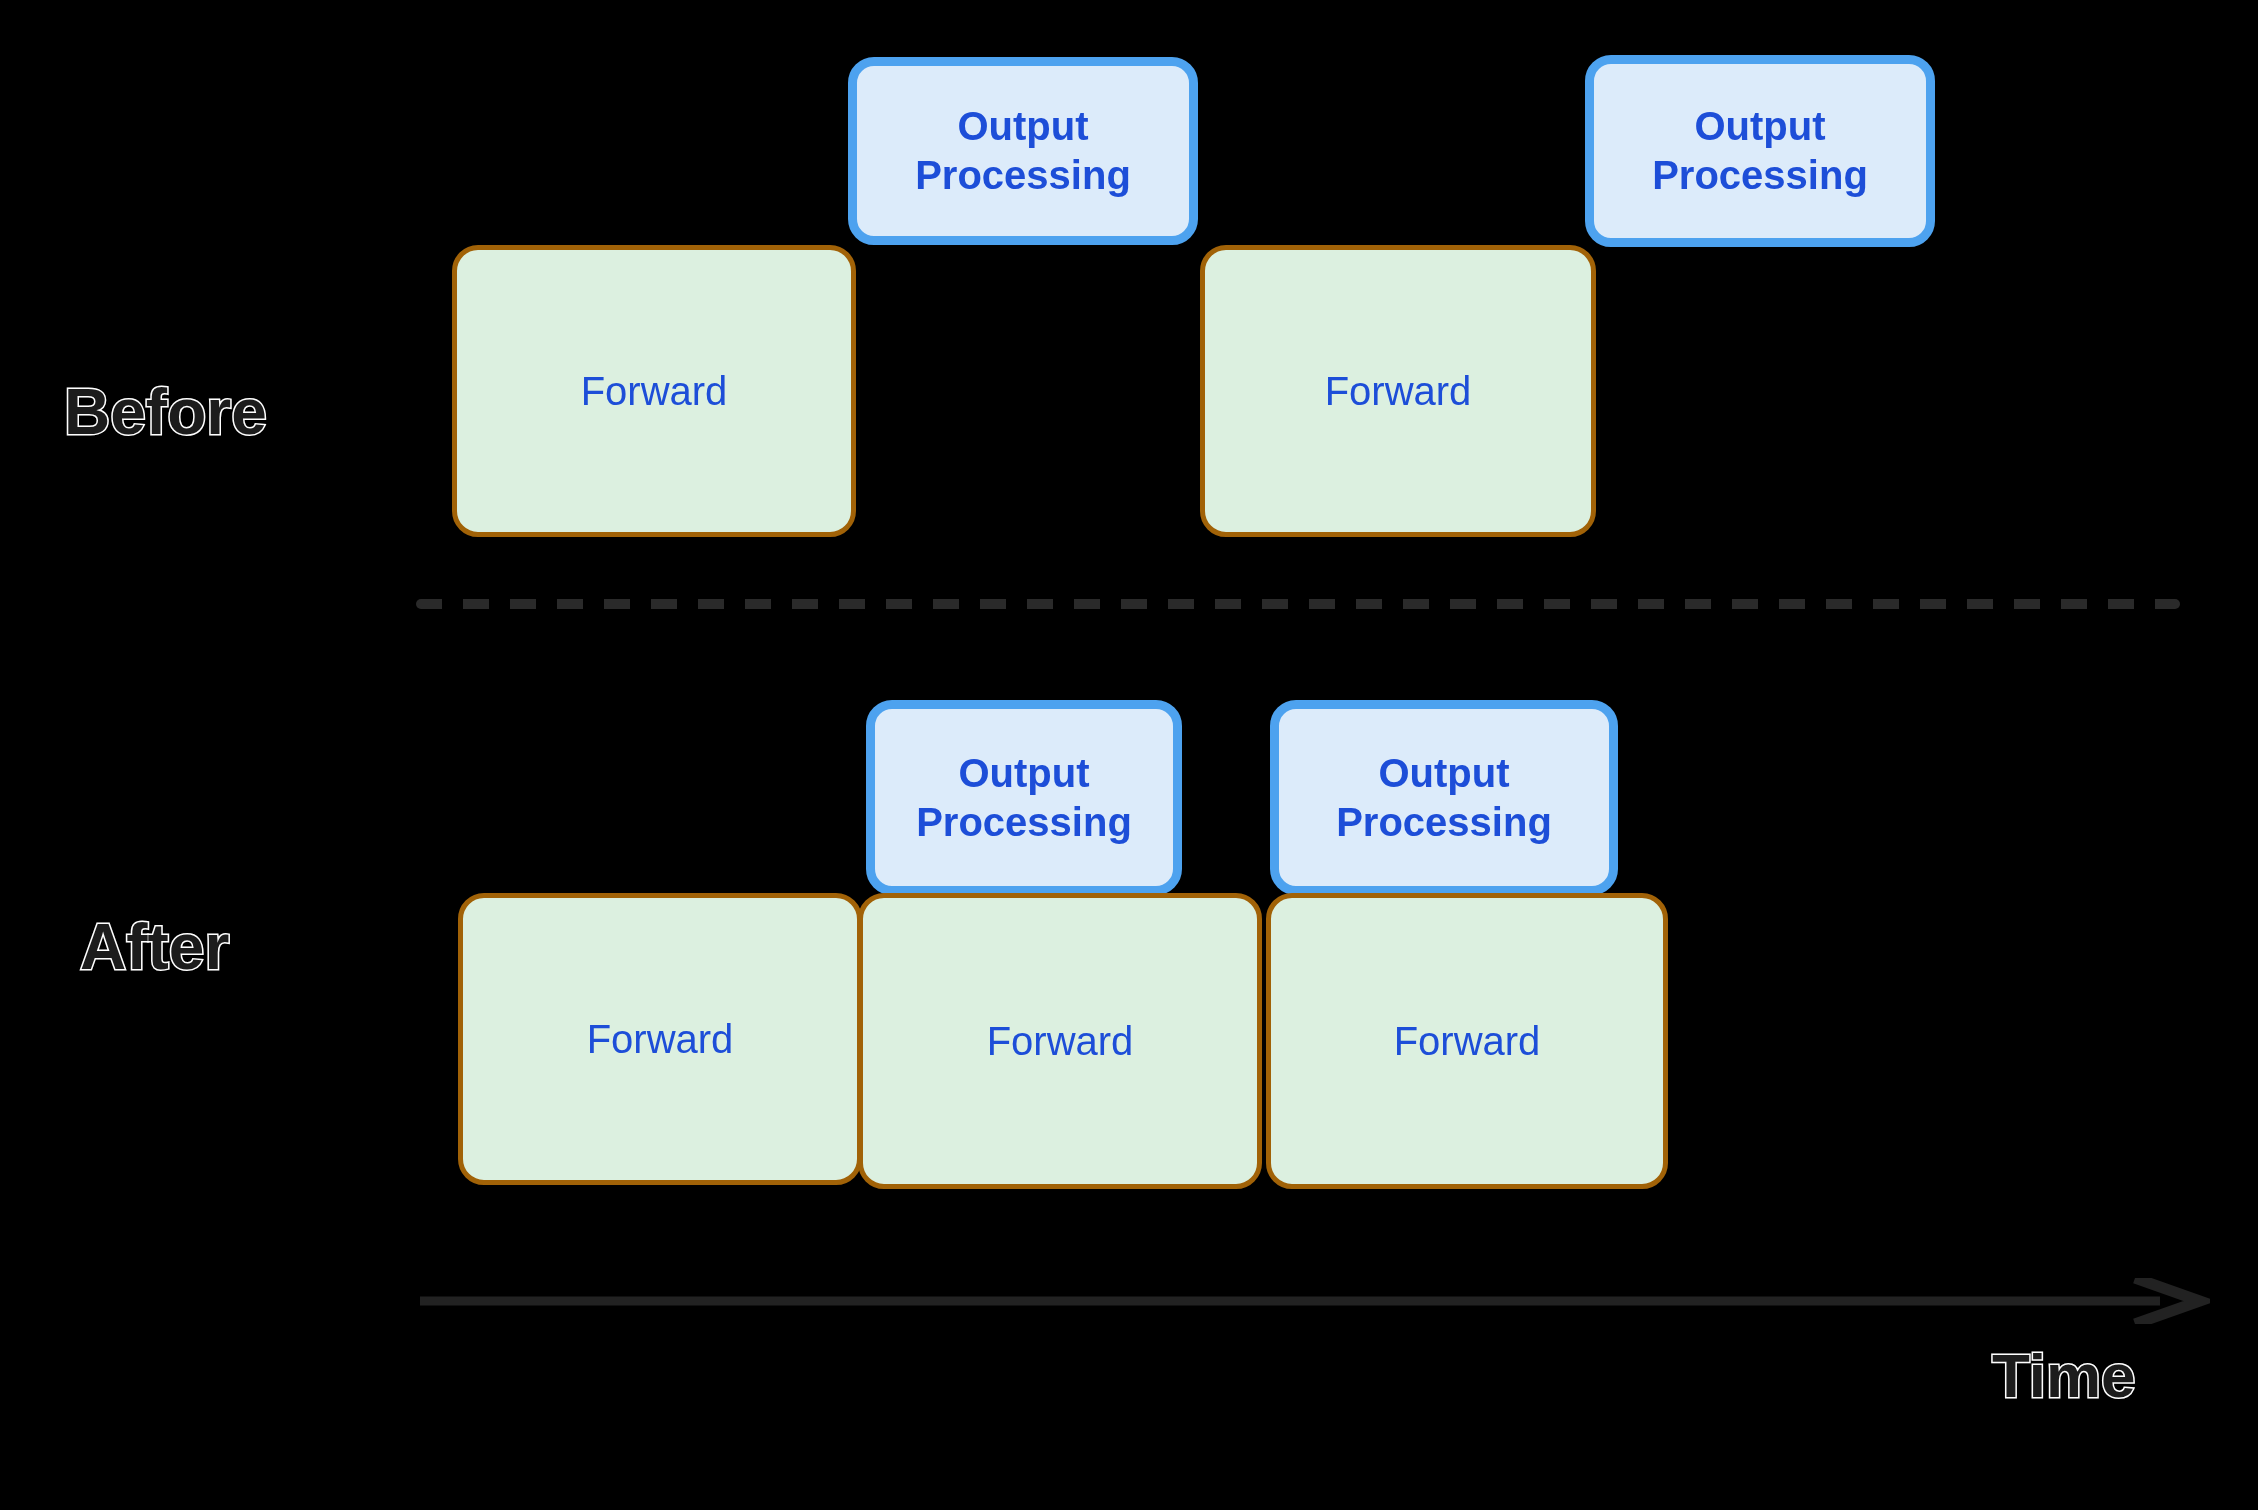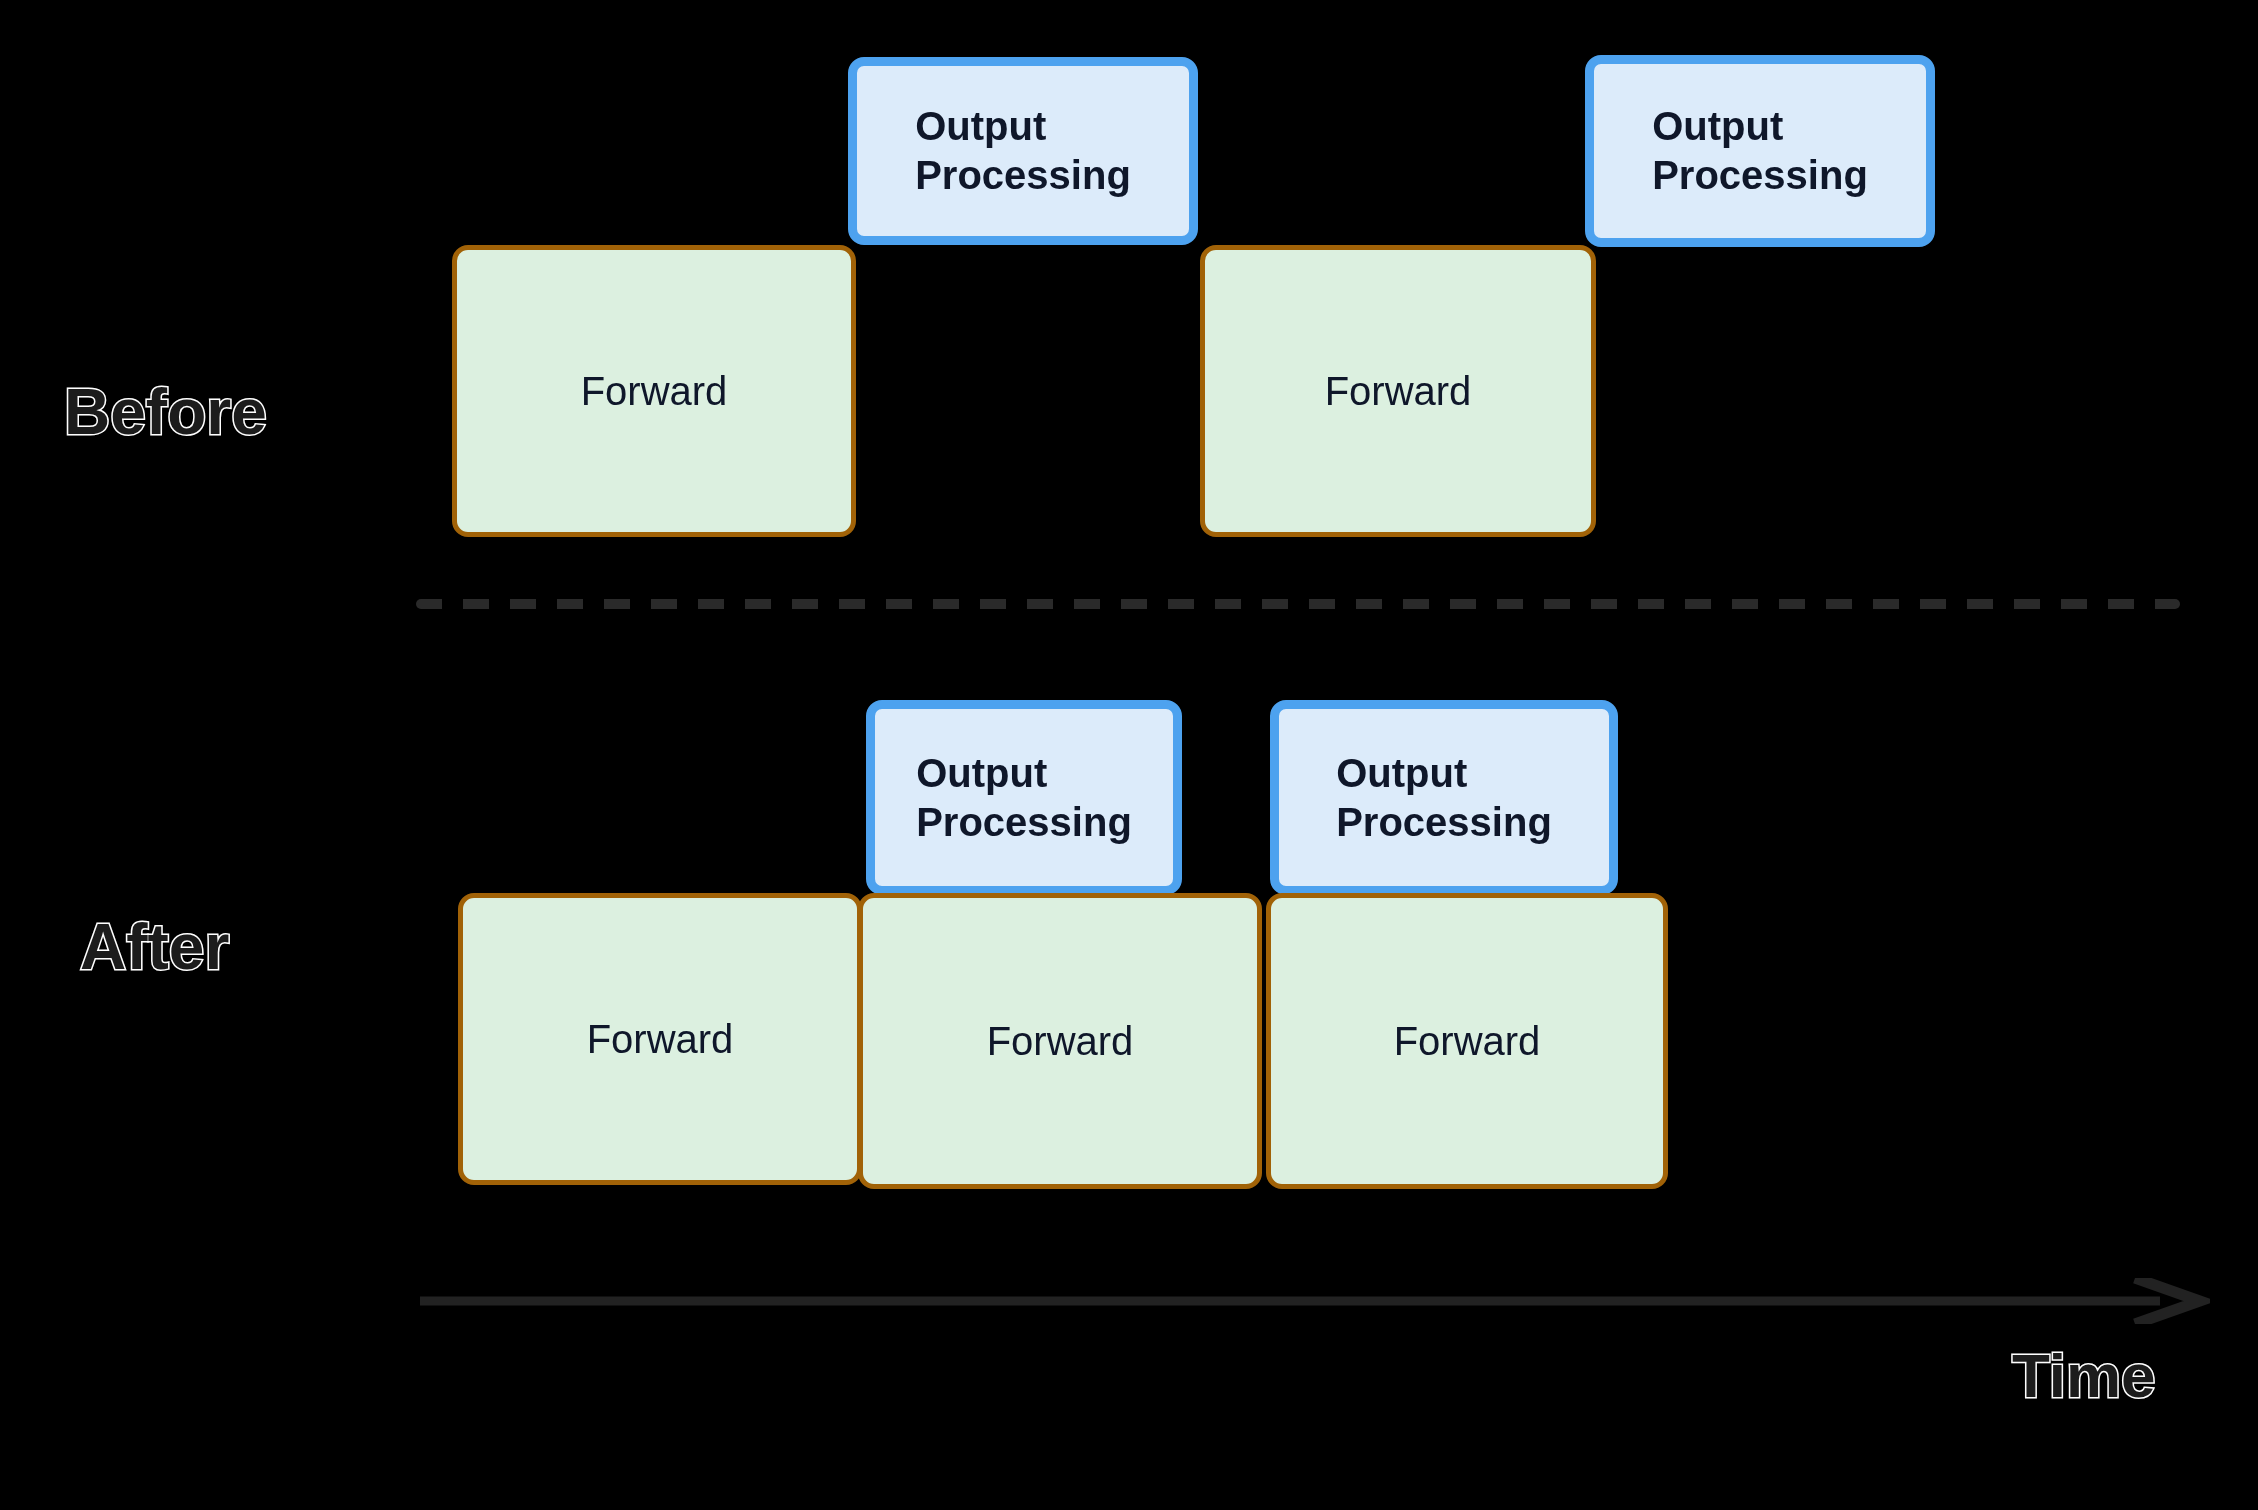--- a/index.html
+++ b/index.html
@@ -26,34 +26,34 @@
     font-size: 64px;
     line-height: 1;
     color: #1c1c1c;
     -webkit-text-stroke: 3px #ffffff;
     paint-order: stroke fill;
     white-space: nowrap;
     letter-spacing: 0px;
   }
   #label-before { left: 64px; top: 380px; }
   #label-after  { left: 80px; top: 915px; }
-  #label-time   { left: 1992px; top: 1345px; font-size: 62px; margin-left: 20px; }
+  #label-time   { left: 1992px; top: 1345px; font-size: 62px; }
 
   
   .box {
     position: absolute;
     box-sizing: border-box;
     display: flex;
     align-items: center;
     justify-content: center;
-    text-align: left;
-    border-radius: 16px;
+    text-align: center;
+    border-radius: 26px;
     font-family: "Liberation Sans", sans-serif;
     font-weight: 400;
-    color: #0f172a;
+    color: #1d4ed8;
     user-select: none;
   }
   .box .box-label {
     display: block;
     white-space: pre-line;
     line-height: 1.22;
   }
 
   .box-forward {
     background: #dcf0e0;

